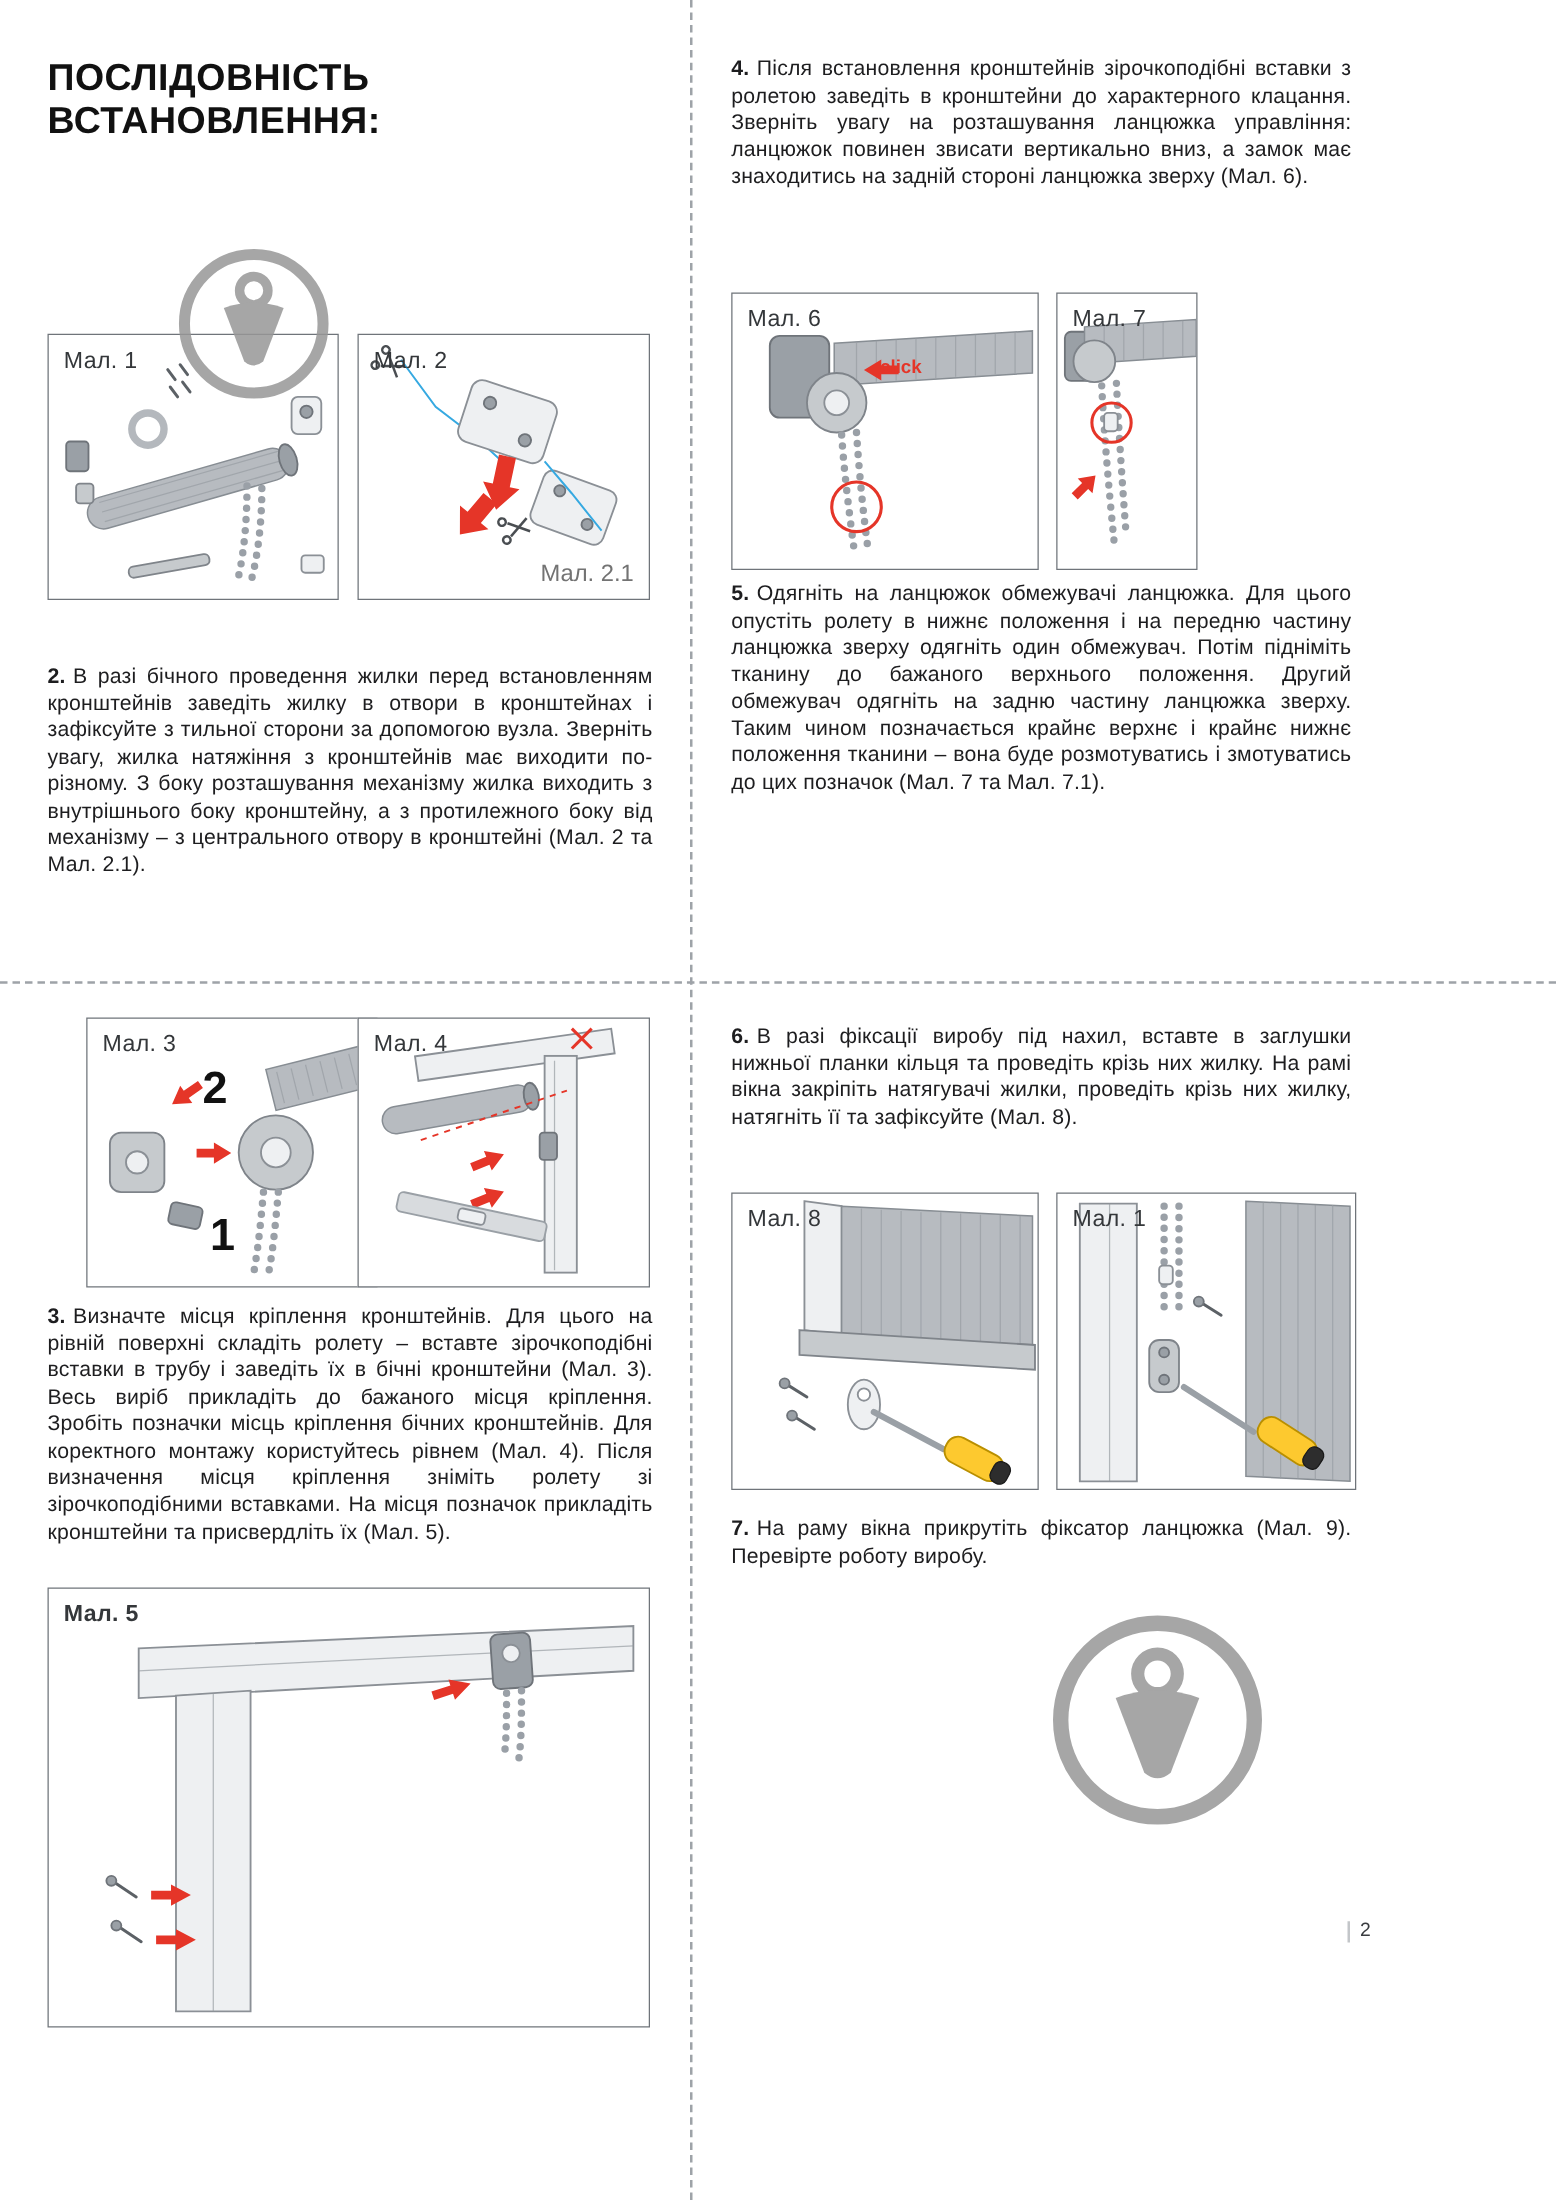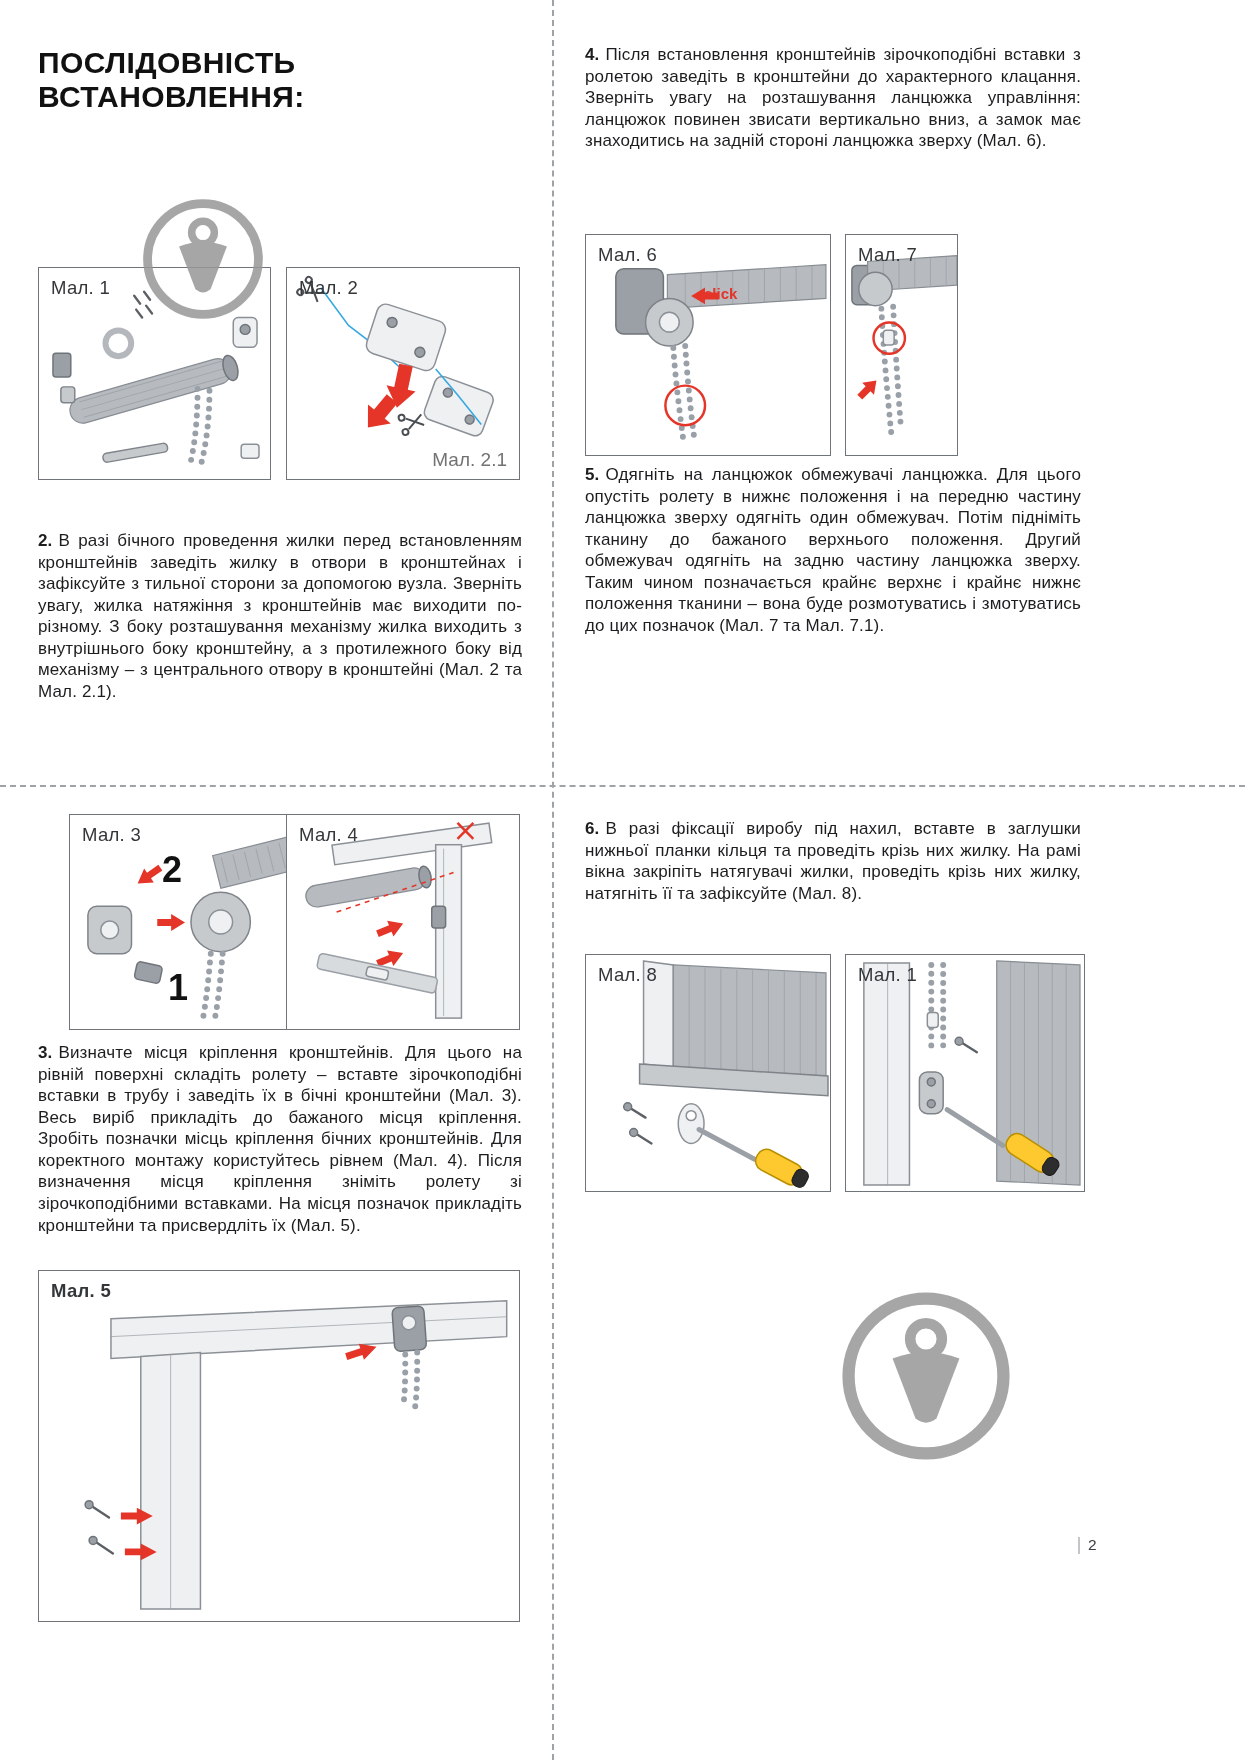--- a/index.html
+++ b/index.html
@@ -295,20 +295,23 @@
       <g>
         <line x1="102" y1="156" x2="158" y2="192" stroke="#9aa0a6" stroke-width="5" stroke-linecap="round"></line>
         <g transform="rotate(33 186 206)">
           <rect class="yellow" x="156" y="190" width="52" height="22" rx="10"></rect>
           <rect class="blackpart" x="200" y="192" width="14" height="18" rx="6"></rect>
         </g>
       </g>
     </svg>
   </div>
 
+  <p class="abs step" style="left:585px; top:1212px; width:496px;">
+    <b>7.</b><span>На раму вікна прикрутіть фіксатор ланцюжка (Мал. 9). Перевірте роботу виробу.</span>
+  </p>
 
   <div class="abs watermark" style="left:140px; top:196px; width:126px; height:126px; z-index:5;">
     <svg viewBox="0 0 100 100">
       <circle cx="50" cy="50" r="44" fill="none" stroke="currentColor" stroke-width="7"></circle>
       <circle cx="50" cy="29" r="9" fill="none" stroke="currentColor" stroke-width="6"></circle>
       <path d="M31 40 Q50 33 69 40 L56 74 Q50 79 44 74 Z" fill="currentColor"></path>
     </svg>
   </div>
   <div class="abs watermark" style="left:838px; top:1288px; width:176px; height:176px; z-index:5;">
     <svg viewBox="0 0 100 100">

